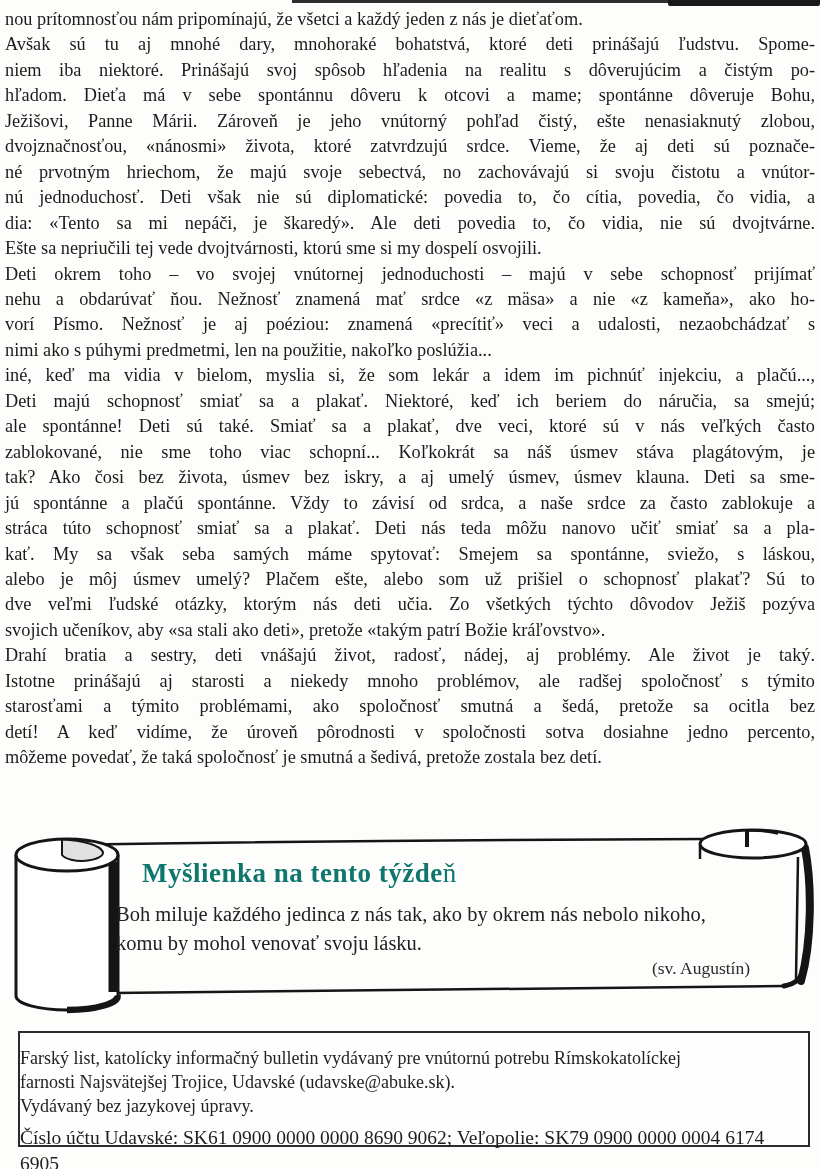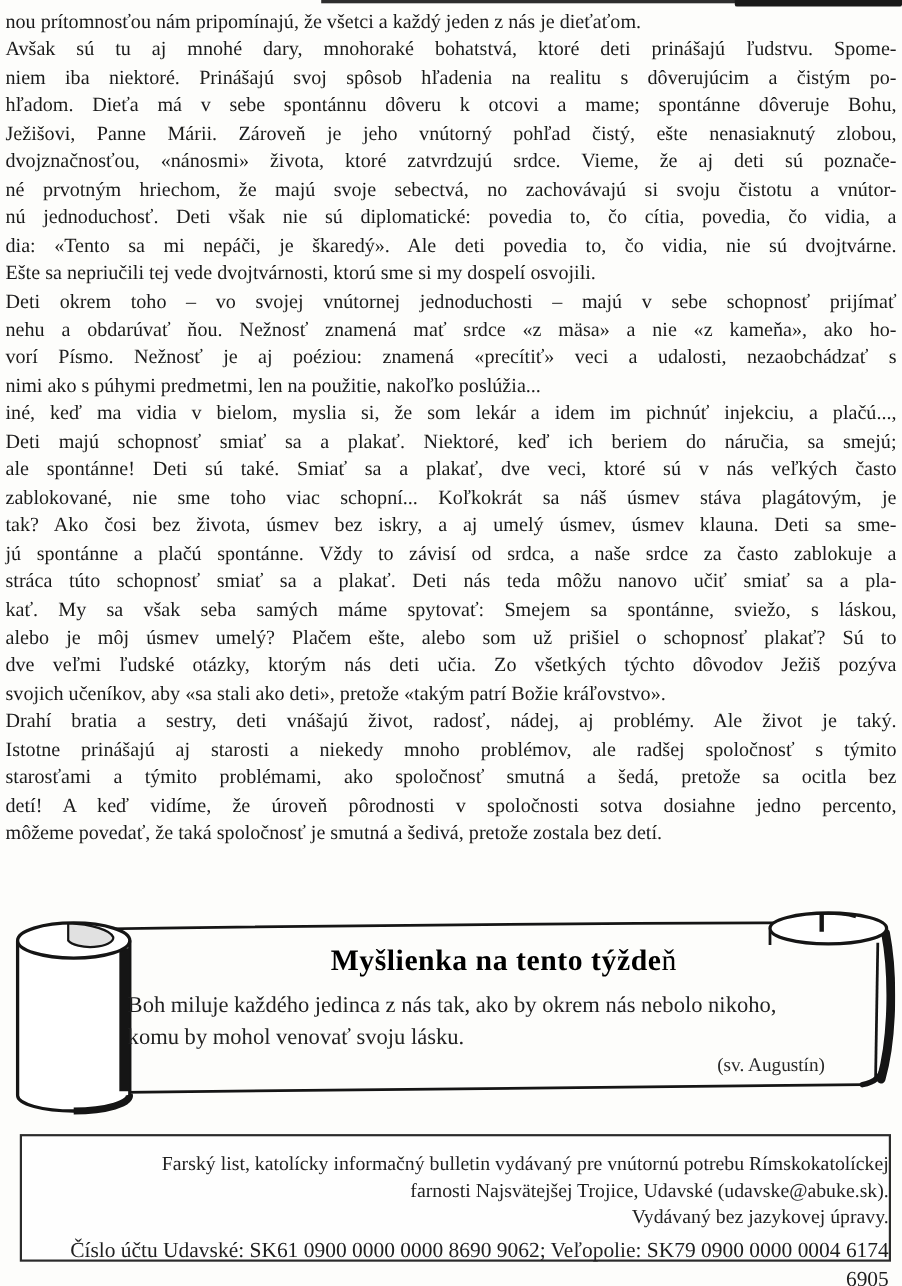--- a/index.html
+++ b/index.html
@@ -21,38 +21,38 @@
     font-family:Liberation Serif, serif;
   }
   .tline { text-align:justify; text-align-last:justify; }
   .tline-last { text-align-last:left; }
 
   
   .scroll-wrap { position:absolute; left:6px; top:824px; width:808px; height:192px; }
   .scroll-wrap svg { position:absolute; left:0; top:0; }
   .scroll-title {
     position:absolute; left:136px; right:40px; top:34px;
-    text-align:center; font-weight:bold; font-size:27px; letter-spacing:0.5px;
-    color:#000000;
+    font-weight:bold; font-size:27px; letter-spacing:0.5px;
+    color:#0f766e;
   }
   .scroll-title .t-reg { font-weight:normal; }
   .scroll-quote {
     position:absolute; left:110px; right:40px; top:76px;
     font-size:20.5px; line-height:29px; color:#222;
   }
   .scroll-attrib {
     position:absolute; right:64px; top:134px;
     font-size:17.5px; color:#2a2a2a;
   }
 
   
   .info-box {
     position:absolute; left:18px; top:1031px; width:792px; height:116px;
     border:2px solid #2b2b2b; background:#fefefe; box-sizing:border-box;
-    text-align:right;
+    text-align:left;
   }
   .info-line { font-size:18px; line-height:24px; color:#222; }
   .info-line:first-child { padding-top:13px; }
   .accounts-line { font-size:19.5px; line-height:26px; margin-top:7px; color:#1e1e1e; }
 </style>
 </head>
 <body>
 
 <div class="scanband1"></div>
 <div class="scanband2"></div>

